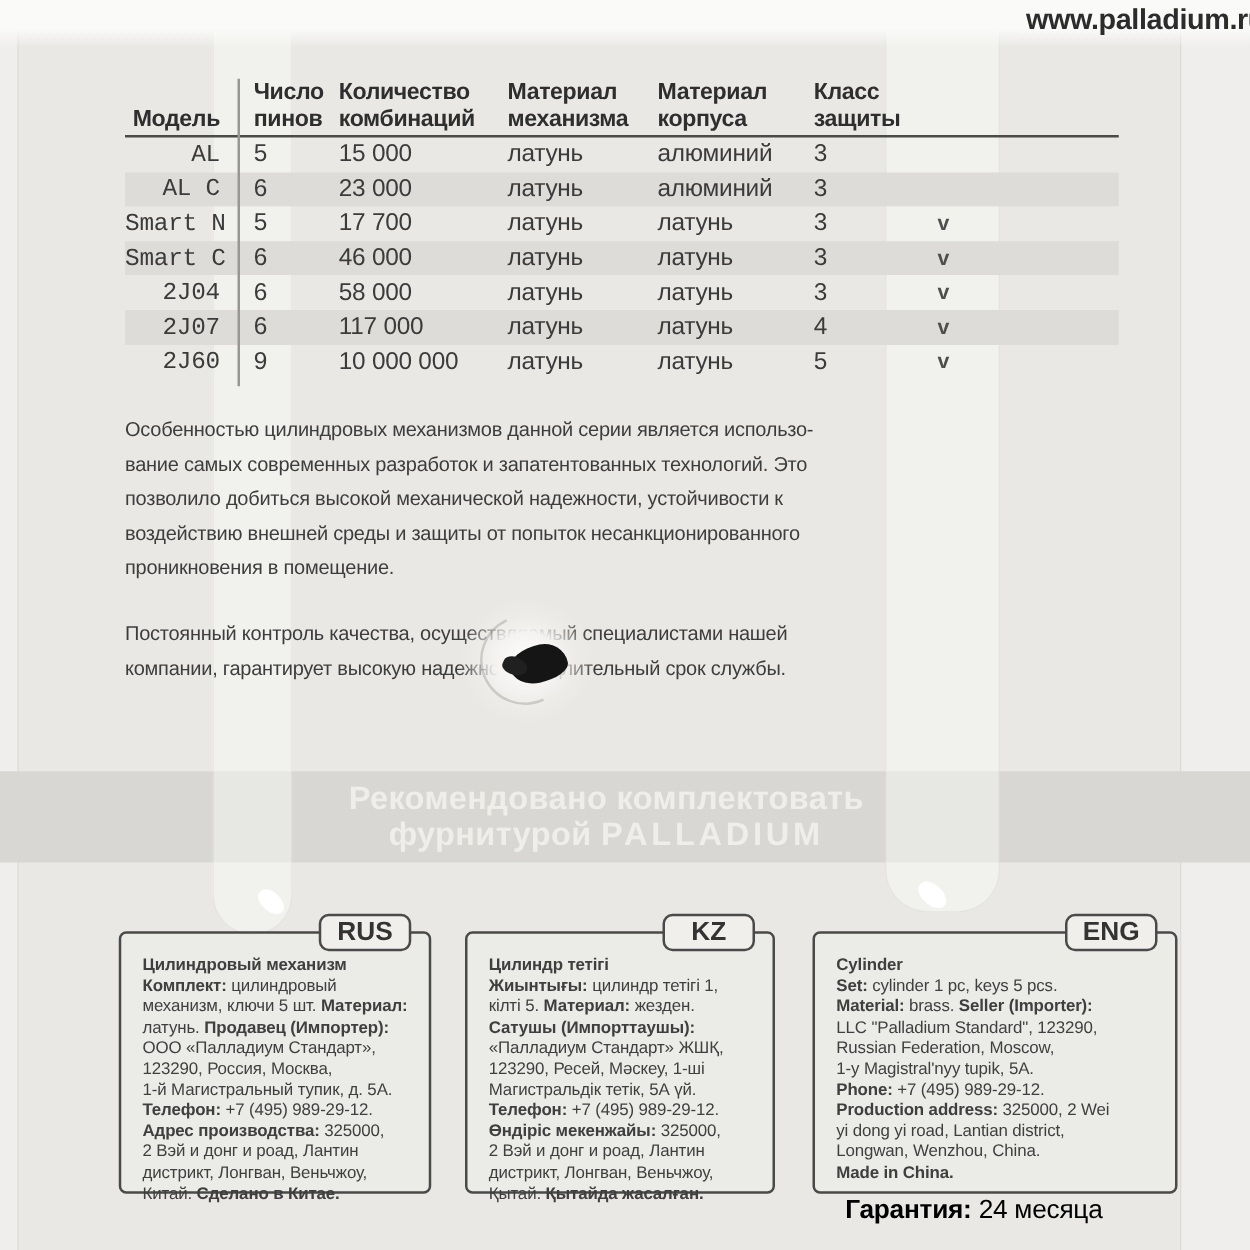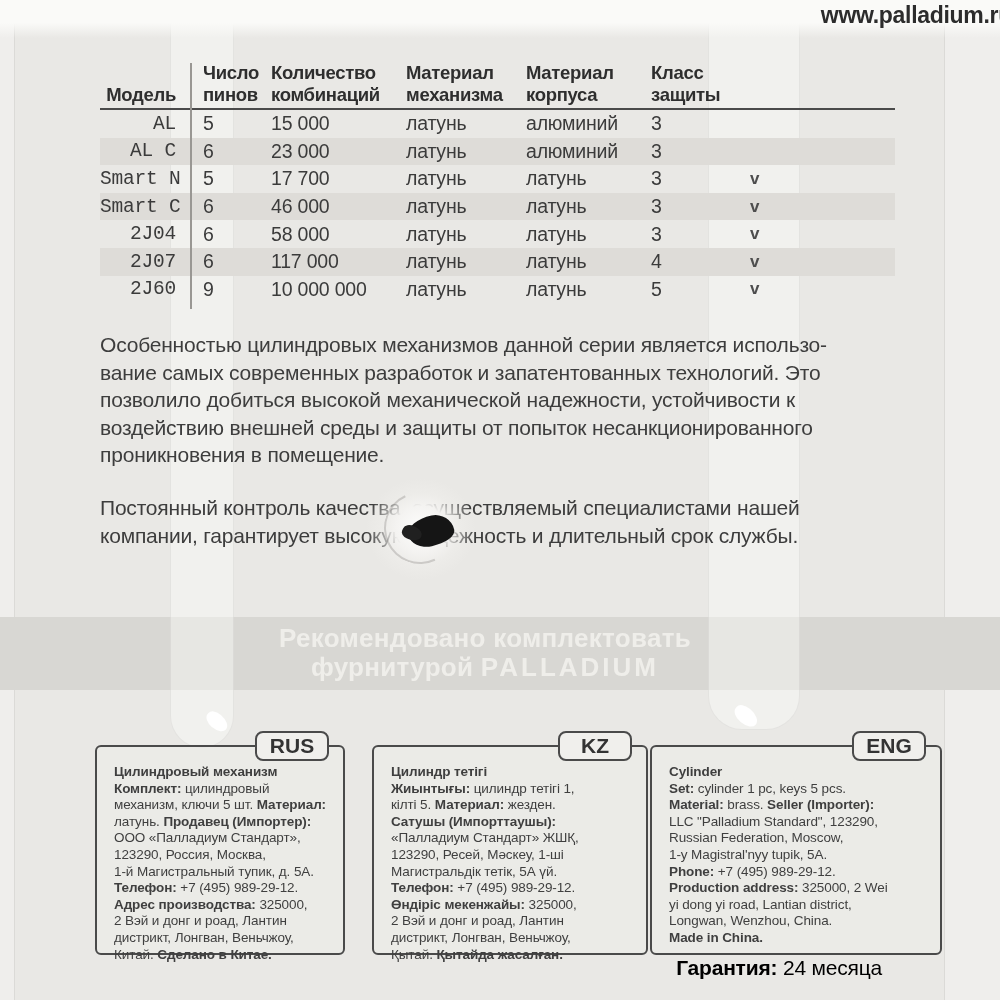--- a/index.html
+++ b/index.html
@@ -43,21 +43,21 @@
     padding-left:13px;display:flex;flex-direction:column;justify-content:center;letter-spacing:-0.3px;}
   .th.c1{padding-left:0;padding-right:14px;text-align:right;}
   .trow{height:27.6px;align-items:center;font-size:19.5px;letter-spacing:-0.2px;}
   .trow.striped{background:var(--stripe);}
   .td{padding-left:13px;white-space:nowrap;}
   .td.c1{padding-left:0;padding-right:14px;text-align:right;font-family:Liberation Mono, monospace;}
   .td.check{padding-left:22px;font-size:17px;color:#4e4e4e;font-weight:bold;}
   .col-sep{position:absolute;left:90px;top:3px;height:246px;width:1.5px;background:#999793;}
 
   
-  .para{position:absolute;left:100px;width:805px;font-size:21px;line-height:27.5px;
+  .para{position:absolute;left:100px;width:805px;font-size:16px;line-height:27.5px;
     color:#3d3d3d;white-space:pre-line;letter-spacing:-0.2px;}
   .para-1{top:331px;} .para-2{top:494px;}
 
   
   .hole{position:absolute;left:366px;top:478px;width:110px;height:102px;}
   .hole-ring{position:absolute;inset:0;border-radius:50%;
     background:radial-gradient(closest-side,#fdfdfc 0%,#f4f3f1 45%,rgba(240,239,236,0.55) 70%,rgba(240,239,236,0) 100%);}
   .hole-scuff{position:absolute;left:18px;top:14px;width:72px;height:72px;border-radius:50%;
     border:2px solid rgba(140,138,134,0.35);border-top-color:transparent;border-right-color:transparent;
     transform:rotate(20deg);}
@@ -68,21 +68,21 @@
 
   
   .wm-band{position:absolute;left:0;top:617px;width:100%;height:73px;background:var(--band);}
   .wm-text{position:absolute;left:0;top:624px;width:970px;text-align:center;
     font-size:26px;line-height:29px;font-weight:bold;color:var(--wm);letter-spacing:0.3px;}
   .wm-brand{letter-spacing:3px;font-weight:800;}
 
   
   .info-box{position:absolute;top:745px;height:210px;border:2.5px solid var(--border);
     border-radius:6px;background:rgba(245,244,241,0.25);}
-  .box-rus{left:95px;width:250px;} .box-kz{left:372px;width:276px;} .box-eng{left:650px;width:292px;}
+  .box-rus{left:95px;width:250px;} .box-kz{left:372px;width:248px;} .box-eng{left:650px;width:292px;}
   .tab{position:absolute;top:-16px;right:14px;width:74px;height:30px;border:2.5px solid var(--border);
     border-radius:8px;background:#f0efec;text-align:center;font-size:21px;font-weight:bold;
     line-height:26px;color:#333;}
   .box-text{padding:17px 6px 0 17px;font-size:13.5px;line-height:16.6px;color:#3f3f3f;
     white-space:pre-line;letter-spacing:-0.1px;}
   .box-text .b{font-weight:bold;}
 
   
   .warranty{position:absolute;top:956px;right:118px;font-size:21px;color:#000000;letter-spacing:-0.2px;}
   .warranty .b{font-weight:bold;}

